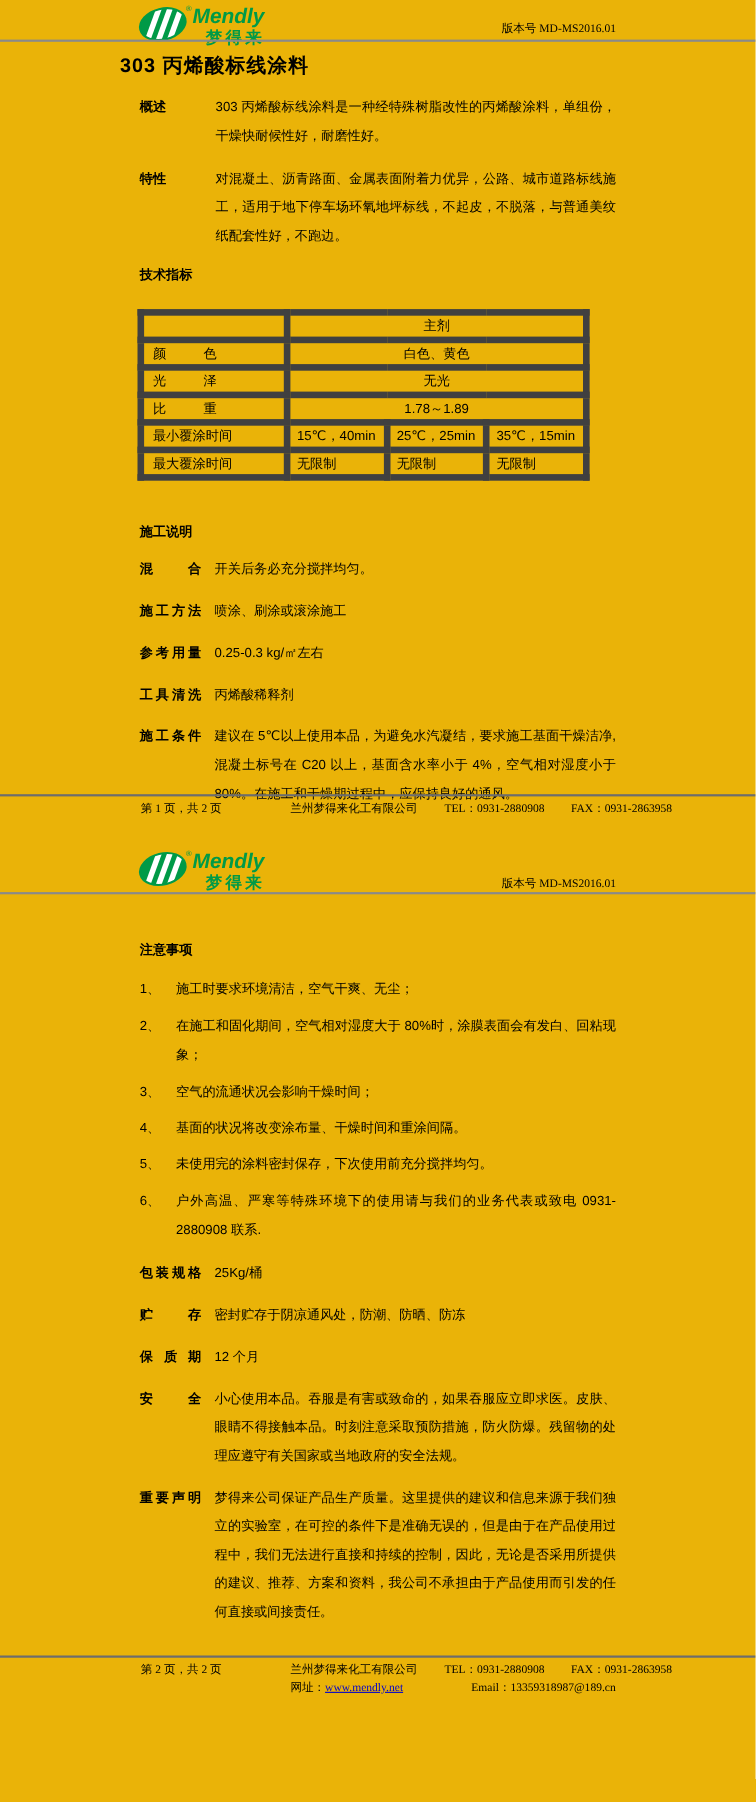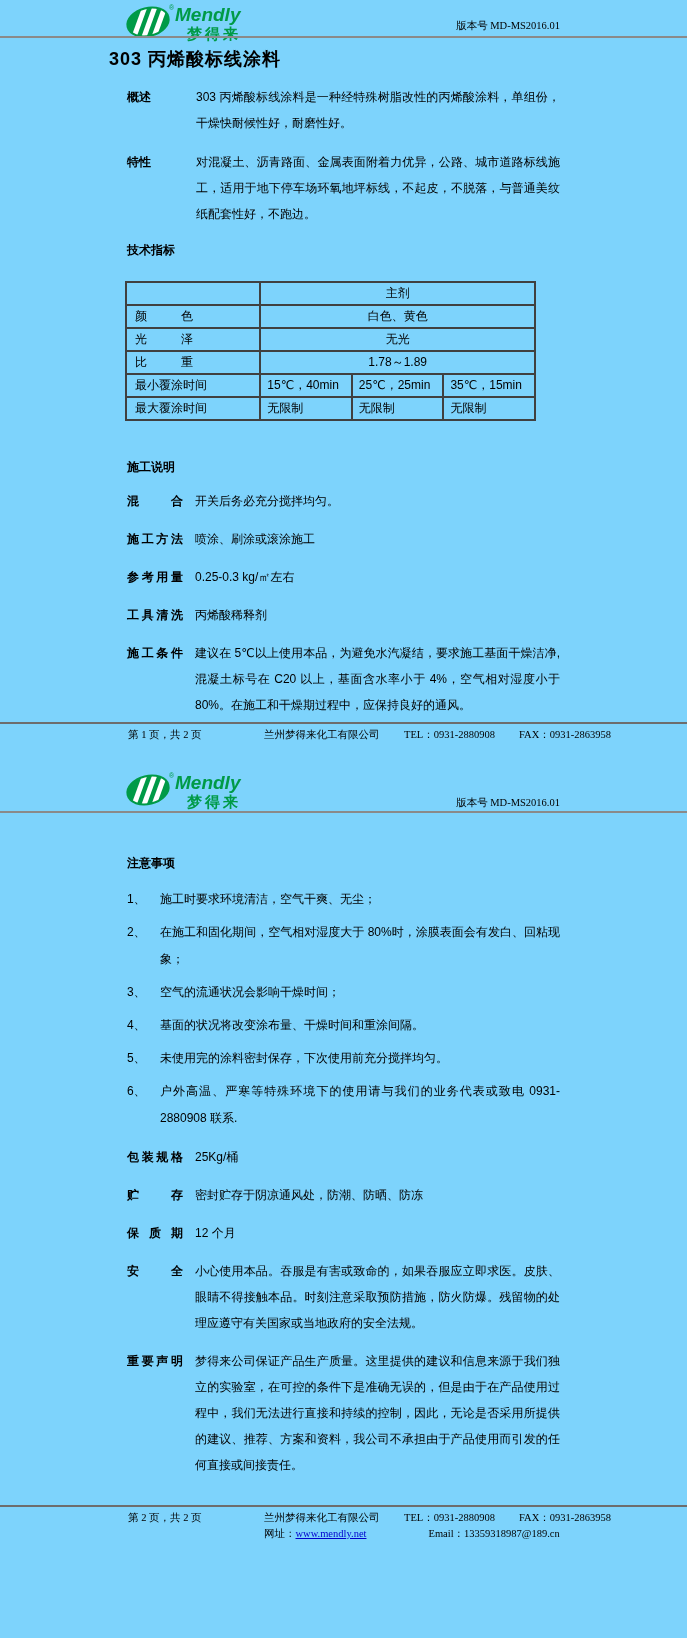--- a/index.html
+++ b/index.html
@@ -2,21 +2,21 @@
 <html><head>
 <meta charset="utf-8">
 <style>
   * { margin:0; padding:0; box-sizing:border-box; }
   html,body { background:#fff; }
   body {
     width:687px; margin:0 auto;
     font-family:"Liberation Sans","DejaVu Sans",sans-serif;
     color:#000; font-size:12px;
   }
-  .page { position:relative; width:687px; background:#7dd3fc; overflow:hidden; }
+  .page { position:relative; width:687px; background:#eab308; overflow:hidden; }
   .page1 { height:740px; }
   .page2 { height:898px; }
 
   
   .hdr { position:relative; height:38px; }
   .p2 .hdr { height:73px; padding-top:28px; }
   .hdr-rule { position:absolute; left:0; right:0; bottom:0; height:2px; background:#8a8a8a; }
   .logo { position:absolute; left:125px; top:2px; }
   .p2 .logo { top:30px; }
   .version { position:absolute; right:127px; font-size:10.5px; font-family:"Liberation Serif","DejaVu Serif",serif; }
@@ -30,21 +30,21 @@
   .para { display:flex; margin-top:13px; line-height:26px; text-align:justify;gap:36px; }
   .para .lab { flex:0 0 33px; font-weight:bold; }
   .para .txt { flex:1; }
 
   .sec-head { margin-top:15px; font-weight:bold; }
 
   table.tech {
     margin:22px 0 0 -2px; border-collapse:collapse; width:411px;
     font-size:12px;
   }
-  table.tech td { border:2px solid #404040; height:23px; padding:1px 6px; }
+  table.tech td { border:6px solid #404040; height:23px; padding:1px 6px; }
   table.tech td.lblcell { width:135px; padding-left:8px; }
   table.tech td.ctr { text-align:center; }
   table.tech td.c3 { width:92px; }
   .tspread { display:inline-block; width:58px; text-align:justify; text-align-last:justify; }
 
   .items { margin-top:8px; }
   .item { display:flex; margin-top:12px; line-height:26px; text-align:justify; }
   .item .ilab { flex:0 0 56px; margin-right:12px; font-weight:bold;
                 text-align:justify; text-align-last:justify; }
   .item .itxt { flex:1; }

